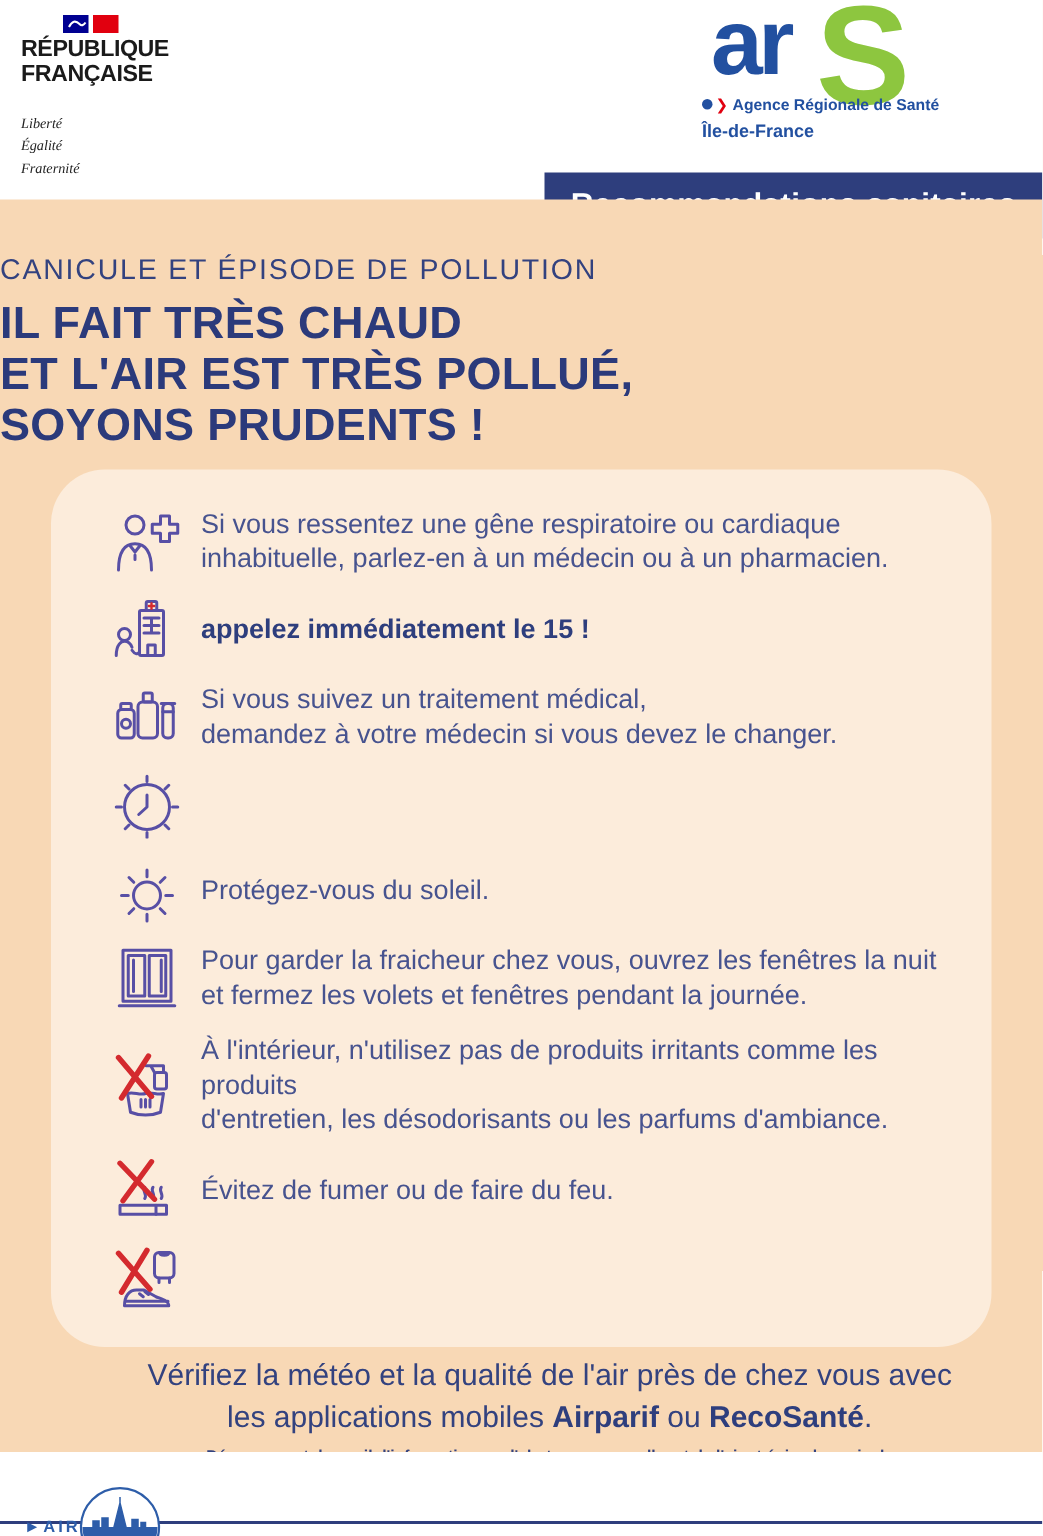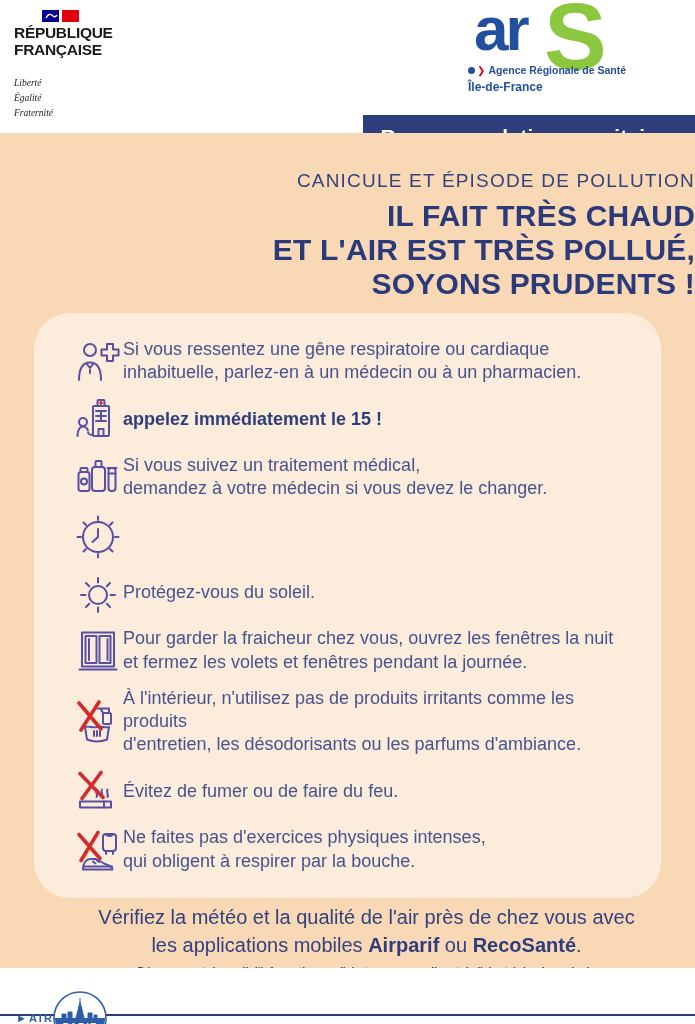--- a/index.html
+++ b/index.html
@@ -22,27 +22,27 @@
   .ars-tagline{position:absolute;left:0;top:58px;font-size:10.5px;font-weight:bold;color:#2250a0;white-space:nowrap;}
   .ars-dot{display:inline-block;width:7px;height:7px;border-radius:50%;background:#2250a0;margin-right:2px;}
   .ars-chev{color:#e1000f;font-weight:bold;margin-right:3px;font-size:10px;}
   .ars-region{position:absolute;left:0;top:74px;font-size:12px;font-weight:bold;color:#2250a0;}
   
   .banner{position:absolute;left:363px;right:0;top:115px;height:44px;background:#2e3e7d;
     display:flex;align-items:center;justify-content:center;}
   .banner span{color:#ffffff;font-weight:bold;font-size:21px;letter-spacing:0.2px;}
   
   .body-bg{position:absolute;left:0;right:0;top:133px;height:835px;background:#f8d8b5;}
-  .hero{position:absolute;left:0;right:0;top:170px;text-align:right;}
+  .hero{position:absolute;left:0;right:0;top:170px;text-align:left;}
   .kicker{font-size:19px;color:#33427f;letter-spacing:1.2px;}
   .title{margin:7px 0 0 0;font-size:30px;font-weight:bold;color:#2b3a7b;line-height:1.14;white-space:pre-line;letter-spacing:0.2px;}
   
   .card{position:absolute;left:34px;right:34px;top:313px;height:585px;background:#fcecdb;border-radius:36px;
     display:flex;flex-direction:column;justify-content:space-evenly;padding:12px 22px 12px 40px;box-sizing:border-box;}
-  .row{display:flex;align-items:center;gap:1px;}
+  .row{display:flex;align-items:center;gap:12px;}
   .row .icon{flex:0 0 48px;height:44px;display:flex;align-items:center;justify-content:center;}
   .row p{margin:0;font-size:18px;color:#47538f;line-height:1.3;white-space:pre-line;}
   .row strong{display:block;color:#2e3e7d;}
   
   .footer{position:absolute;left:0;right:0;top:903px;text-align:center;padding-left:38px;}
   .footer .big{margin:0;font-size:20px;color:#33427f;line-height:1.4;}
   .footer .big strong{color:#2e3e7d;}
   .footer .note{margin:6px 0 0 0;font-size:10.5px;font-weight:bold;color:#33427f;}
   
   .bottom{position:absolute;left:0;right:0;bottom:0;height:56px;background:#ffffff;padding-left:16px;}
@@ -231,22 +231,20 @@
         <svg width="44" height="44" viewBox="0 0 44 44">
           <g stroke="#584fa5" stroke-width="2" fill="none" stroke-linecap="round" stroke-linejoin="round">
             <rect x="27" y="6" width="13" height="17" rx="3"></rect>
             <path d="M30.5 6 c0 2.5 6 2.5 6 0 M30 23 v3 M37 23 v3"></path>
             <path d="M7 41.5 C7 34.5 10.5 31 15 31 H20 L28 35.5 C33 37.5 36.5 38.5 36.5 41.5 Z"></path>
             <path d="M8 38.5 h28 M17 33.5 l2.5 2 M20.5 32 l2.5 2"></path>
           </g>
           <path d="M3 6.5 L24 30.5 M22 4.5 L5 32.5" stroke="#d42a2e" stroke-width="3.6" fill="none" stroke-linecap="round"></path>
         </svg>
       </span>
-      <p>Ne faites pas d'exercices physiques intenses,
-qui obligent à respirer par la bouche.</p>
     </div>
 
   </div>
 
   <div class="footer">
     <p class="big">
       <span>Vérifiez la météo et la qualité de l'air près de chez vous avec</span><br>
       <span>les applications mobiles </span><strong>Airparif</strong><span> ou </span><strong>RecoSanté</strong><span>.</span>
     </p>
     <p class="note">Dépassement du seuil d'information ou d'alerte pour un polluant de l'air et épisode canicule</p>

